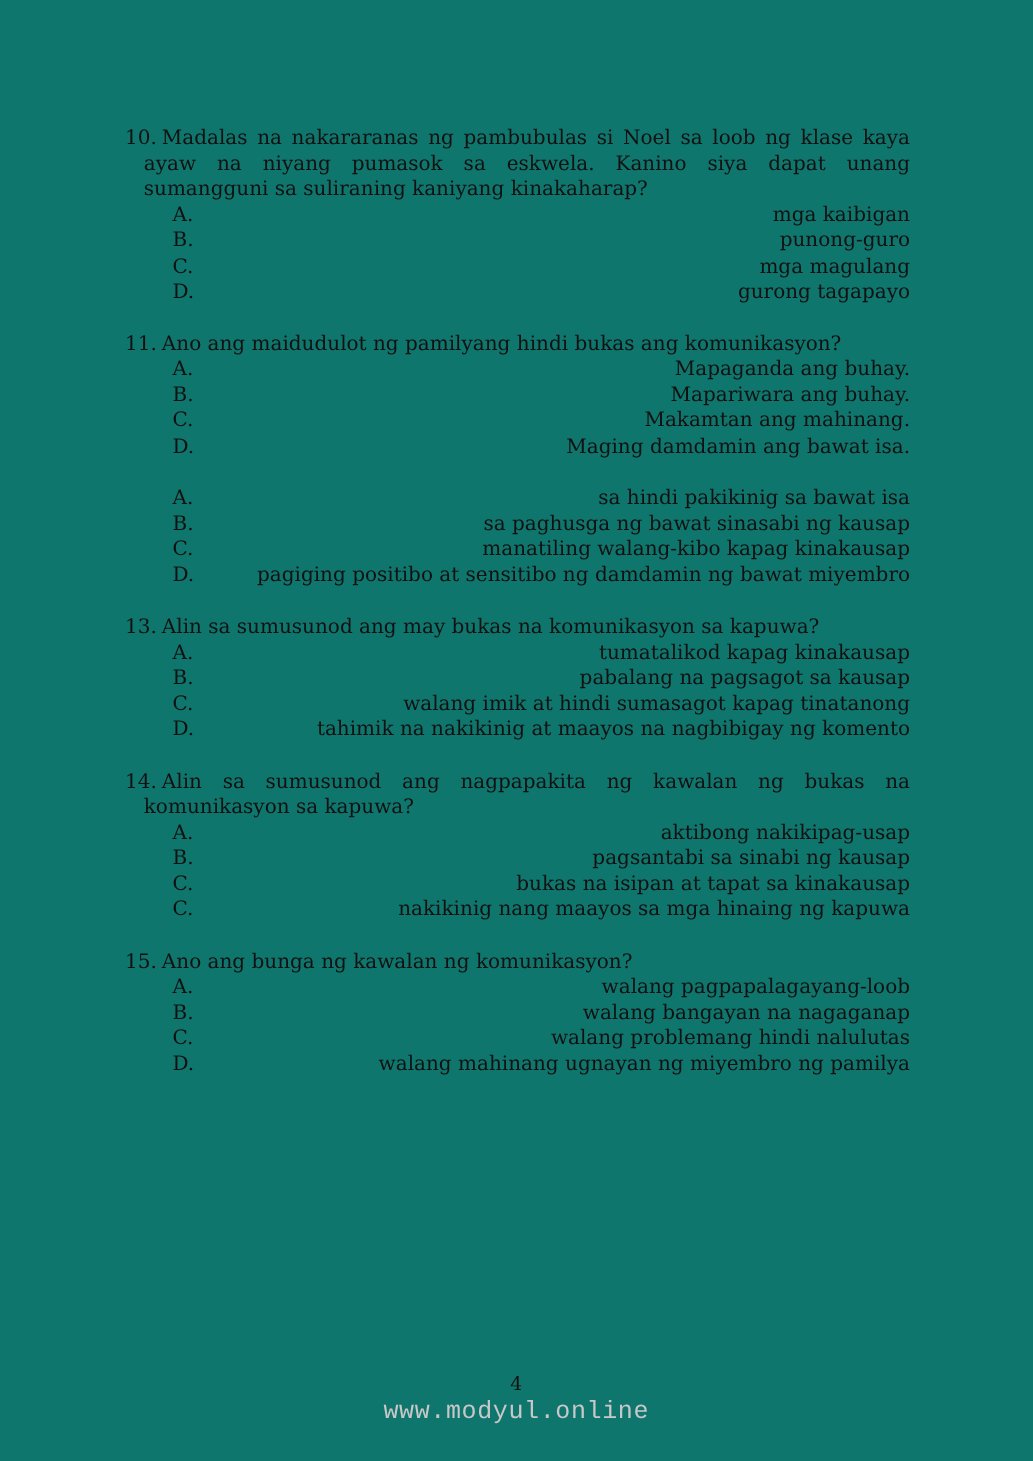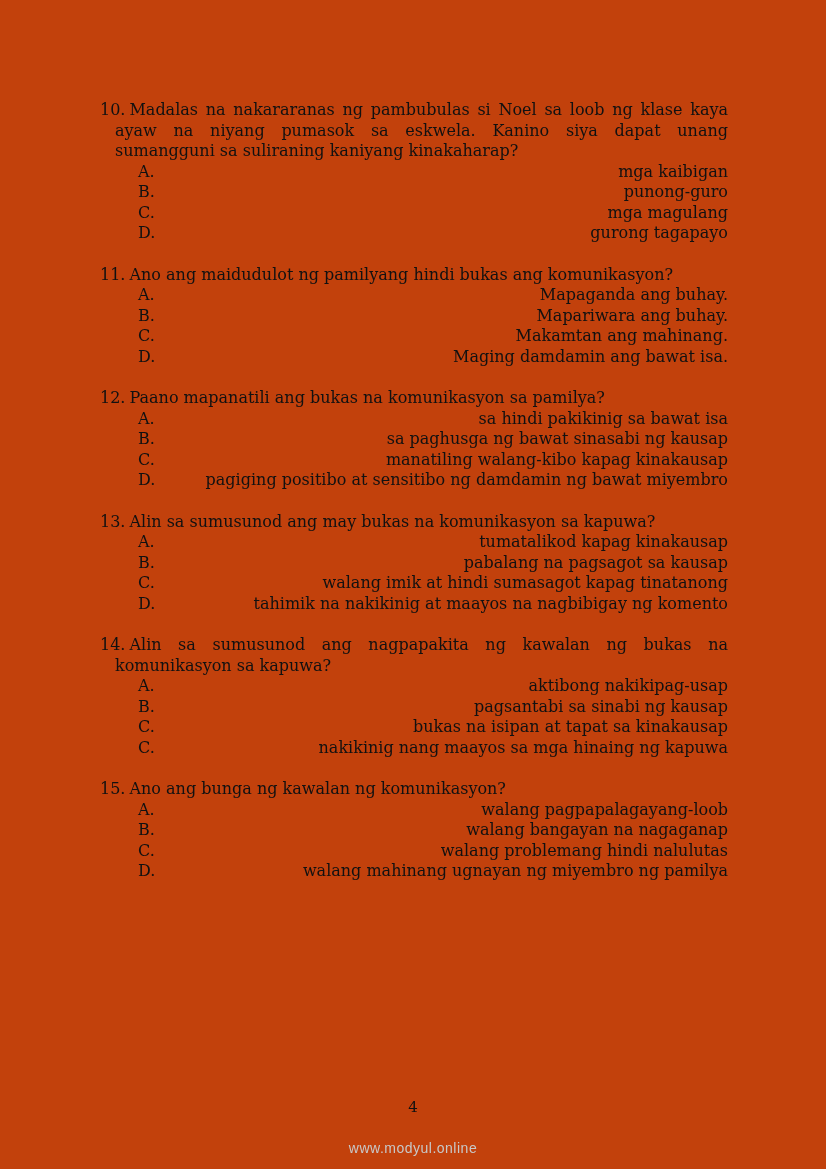--- a/index.html
+++ b/index.html
@@ -7,21 +7,21 @@
   body {
     width: 826px; height: 1169px;
     font-family: "DejaVu Serif", "Liberation Serif", serif;
     color: #111111;
     position: relative;
     overflow: hidden;
   }
   .page {
     position: relative;
     width: 826px; height: 1169px;
-    background: #c2410c;
+    background: #0f766e;
   }
   .content {
     position: absolute;
     top: 100px; left: 100px;
     width: 628px;
   }
   .question { margin-bottom: 21px; }
   .q-para {
     font-size: 16px;
     line-height: 20.5px;
@@ -43,26 +43,26 @@
     top: 1097px; left: 0;
     width: 826px;
     text-align: center;
   }
   .page-num {
     font-size: 15px;
     line-height: 20px;
     color: #111111;
   }
   .watermark {
-    font-family: Liberation Sans, sans-serif;
-    font-size: 14px;
+    font-family: Liberation Mono, monospace;
+    font-size: 20px;
     line-height: 22px;
     letter-spacing: 0.5px;
     color: #c8c8c8;
-    margin-top: 20px;
+    margin-top: 2px;
   }
 </style>
 </head>
 <body>
 
 <div class="page">
   <main class="content" id="question-list">
   <section class="question">
     <p class="q-para"><span class="q-num">10.</span><span class="q-text">Madalas na nakararanas ng pambubulas si Noel sa loob ng klase kaya ayaw na niyang pumasok sa eskwela. Kanino siya dapat unang sumangguni sa suliraning kaniyang kinakaharap?</span></p>
     <div class="options">
@@ -107,21 +107,20 @@
   </div>
 
   <div class="option">
     <span class="opt-label">D.</span>
     <span class="opt-text">Maging damdamin ang bawat isa.</span>
   </div>
 </div>
   </section>
 
   <section class="question">
-    <p class="q-para"><span class="q-num">12.</span><span class="q-text">Paano mapanatili ang bukas na komunikasyon sa pamilya?</span></p>
     <div class="options">
   <div class="option">
     <span class="opt-label">A.</span>
     <span class="opt-text">sa hindi pakikinig sa bawat isa</span>
   </div>
 
   <div class="option">
     <span class="opt-label">B.</span>
     <span class="opt-text">sa paghusga ng bawat sinasabi ng kausap</span>
   </div>

